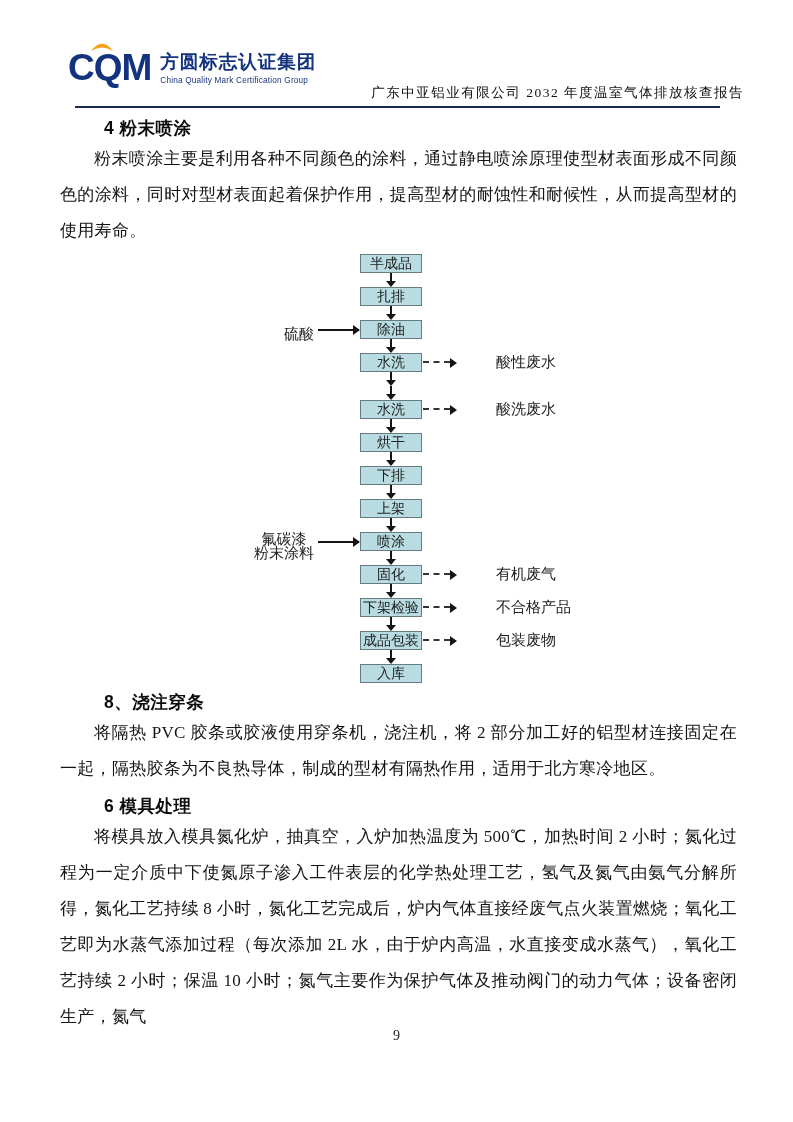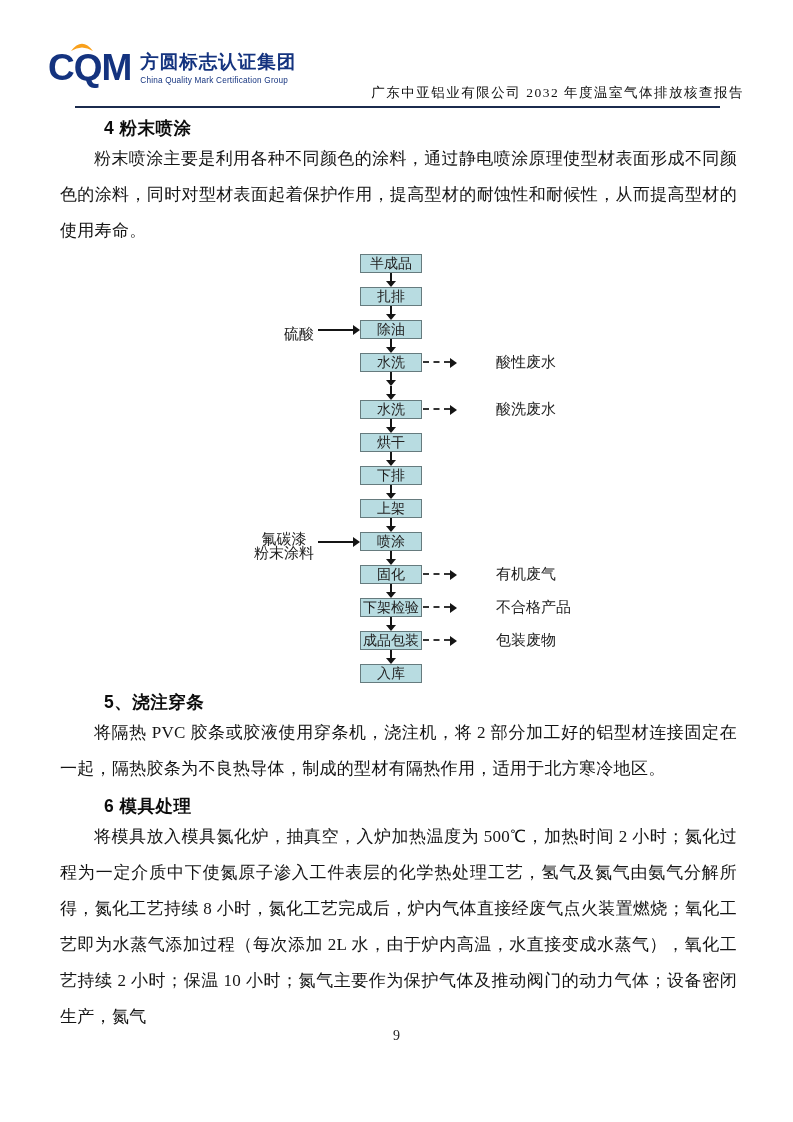--- a/index.html
+++ b/index.html
@@ -5,21 +5,21 @@
   html,body{margin:0;padding:0;}
   body{
     width:793px;height:1122px;background:#ffffff;overflow:hidden;
     font-family:"Liberation Serif", serif;color:#1a1a1a;
     -webkit-font-smoothing:antialiased;
   }
   .page{position:relative;width:793px;height:1122px;}
 
   
   .header{position:relative;height:109px;}
-  .logo{position:absolute;left:48px;top:48px;display:flex;align-items:center;gap:9px;}
+  .logo{position:absolute;left:68px;top:48px;display:flex;align-items:center;gap:9px;}
   .logo-acronym{
     position:relative;font-family:"Liberation Sans",sans-serif;font-weight:bold;
     font-size:37px;line-height:40px;letter-spacing:-1px;color:var(--brand-blue);
   }
   .crown{position:absolute;left:22px;top:-7px;width:24px;height:11px;}
   .crown svg{display:block;width:24px;height:11px;}
   .logo-names{display:flex;flex-direction:column;justify-content:center;padding-top:2px;}
   .logo-cn{font-family:Liberation Mono, monospace;font-weight:bold;font-size:18.5px;
     line-height:22px;color:var(--brand-blue);letter-spacing:1px;}
   .logo-en{font-family:"Liberation Sans",sans-serif;font-size:8.2px;line-height:11px;
@@ -200,21 +200,21 @@
           </div>
         </div>
         <div class="v-arrow"></div>
         <div class="flow-row">
           <div class="zone-left"></div>
           <div class="flow-box">入库</div>
           <div class="zone-right"></div>
         </div>
       </div>
 
-    <h2 class="sec-heading">5、浇注穿条</h2>
+    <h2 class="sec-heading">8、浇注穿条</h2>
     <p class="para">将隔热 PVC 胶条或胶液使用穿条机，浇注机，将 2 部分加工好的铝型材连接固定在一起，隔热胶条为不良热导体，制成的型材有隔热作用，适用于北方寒冷地区。</p>
 
     <h2 class="sec-heading">6 模具处理</h2>
     <p class="para">将模具放入模具氮化炉，抽真空，入炉加热温度为 500℃，加热时间 2 小时；氮化过程为一定介质中下使氮原子渗入工件表层的化学热处理工艺，氢气及氮气由氨气分解所得，氮化工艺持续 8 小时，氮化工艺完成后，炉内气体直接经废气点火装置燃烧；氧化工艺即为水蒸气添加过程（每次添加 2L 水，由于炉内高温，水直接变成水蒸气），氧化工艺持续 2 小时；保温 10 小时；氮气主要作为保护气体及推动阀门的动力气体；设备密闭生产，氮气</p>
   </main>
 
   <div class="page-num">9</div>
 
 </div>
 

